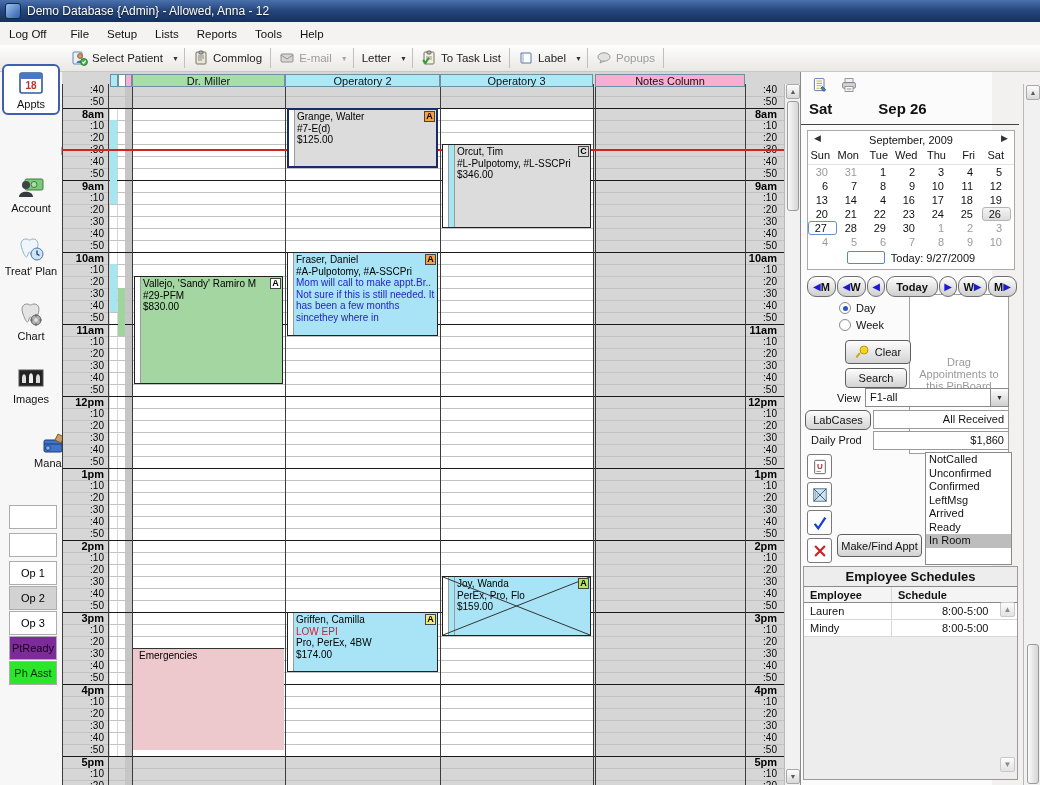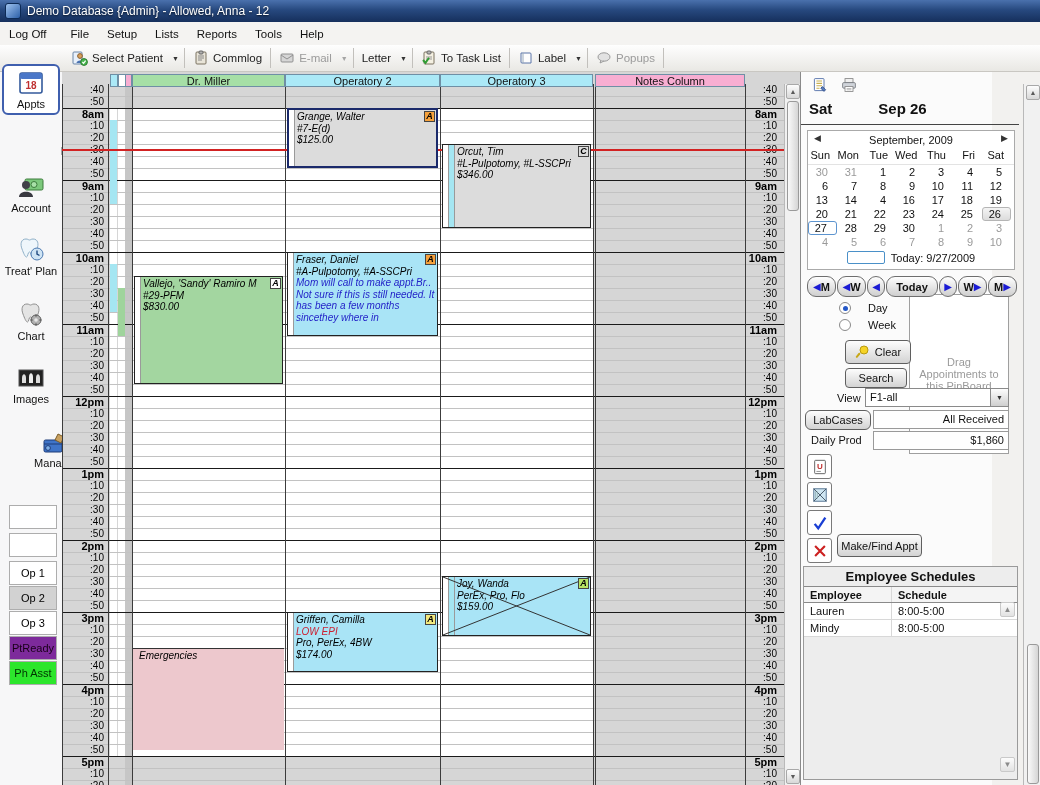--- a/index.html
+++ b/index.html
@@ -35,21 +35,21 @@
   .op-cell{position:absolute;left:9px;width:48px;height:23px;background:#fff;border:1px solid #adadad;
     font-size:11px;display:flex;align-items:center;justify-content:center;color:#111;box-sizing:border-box;}
   
   #schedule{position:absolute;left:62px;top:72px;width:738px;height:713px;background:#d6d6d6;overflow:hidden;}
   .colhead{position:absolute;top:2px;height:13px;border:1px solid #6f8fa5;font-size:11px;
     display:flex;align-items:center;justify-content:center;z-index:8;box-sizing:border-box;color:#111;}
   .tlabel{position:absolute;font-size:10px;color:#000;text-align:right;z-index:3;line-height:12px;}
   .tlabel.hour{font-weight:bold;font-size:11px;}
   .gline{position:absolute;height:1px;z-index:1;}
   .vline{position:absolute;width:1px;z-index:4;background:#3c3c3c;}
-  .apt{position:absolute;z-index:10;box-sizing:border-box;border:1px solid #222;overflow:hidden;font-size:10px;line-height:11.5px;color:#000;font-style:italic;}
+  .apt{position:absolute;z-index:10;box-sizing:border-box;border:1px solid #222;overflow:hidden;font-size:10px;line-height:11.5px;color:#000;}
   .apt .bars{position:absolute;left:0;top:0;bottom:0;display:flex;}
   .apt .bar{height:100%;border-right:1px solid #9a9a9a;box-sizing:border-box;}
   .apt .content{position:relative;padding:1px 2px 1px 2px;}
   .apt .line1{padding-right:13px;}
   .apt .alert{color:#cc2233;}
   .apt .note{color:#2323c8;}
   .badge{position:absolute;top:1px;right:1px;width:11px;height:11px;border:1px solid #444;
     font-size:9px;font-weight:bold;display:flex;align-items:center;justify-content:center;z-index:3;box-sizing:border-box;}
   .crossx{position:absolute;left:0;top:0;width:100%;height:100%;z-index:2;}
   
@@ -74,21 +74,21 @@
   .cal-week{display:flex;height:14px;}
   .cal-cell{width:29px;text-align:right;padding-right:9px;box-sizing:border-box;font-size:11px;line-height:14px;border-radius:3px;}
   .cal-cell.dim{color:#9a9a9a;}
   .cal-cell.sel{background:linear-gradient(#f4f4f4,#dcdcdc);border:1px solid #b5b5b5;line-height:12px;}
   .cal-cell.today{border:1px solid #5d94cf;line-height:12px;}
   #cal-todayrow{display:flex;align-items:center;gap:6px;margin-top:2px;justify-content:center;}
   #cal-todaybox{width:36px;height:11px;border:1px solid #4a90c8;border-radius:2px;}
   .navbtn{position:absolute;top:204px;height:21px;background:linear-gradient(#fefefe,#cfcfcf);
     border:1px solid #6e6e6e;border-radius:9px;font-size:11px;font-weight:bold;display:flex;align-items:center;justify-content:center;box-sizing:border-box;color:#111;}
   .navbtn .arr{color:#1b1bd4;font-size:10px;}
-  .radio-row{position:absolute;display:flex;align-items:center;gap:17px;}
+  .radio-row{position:absolute;display:flex;align-items:center;gap:5px;}
   .radio{width:12px;height:12px;border-radius:50%;border:1px solid #8a8a8a;background:#fff;box-sizing:border-box;position:relative;}
   .radio.on::after{content:"";position:absolute;left:2.5px;top:2.5px;width:5px;height:5px;border-radius:50%;background:#2458c8;}
   #pinboard{position:absolute;left:108px;top:222px;width:100px;height:160px;background:#fff;border:1px solid #9f9f9f;
     color:#9a9a9a;display:flex;align-items:center;justify-content:center;text-align:center;padding:4px;box-sizing:border-box;}
   .vbtn{background:linear-gradient(#fdfdfd,#d3d3d3);border:1px solid #5f5f5f;border-radius:4px;
     display:flex;align-items:center;justify-content:center;font-size:11px;box-sizing:border-box;color:#111;}
   #btn-clear{position:absolute;left:44px;top:268px;width:66px;height:24px;gap:4px;}
   #btn-search{position:absolute;left:44px;top:296px;width:62px;height:20px;}
   #view-label{position:absolute;left:36px;top:320px;}
   #view-combo{position:absolute;left:64px;top:316px;width:144px;height:19px;border:1px solid #8a8a8a;background:#fff;display:flex;box-sizing:border-box;}
@@ -105,21 +105,21 @@
     display:flex;align-items:center;justify-content:center;box-sizing:border-box;}
   #status-list{position:absolute;left:124px;top:380px;width:87px;height:113px;background:#fff;border:1px solid #8a8a8a;
     box-sizing:border-box;overflow:hidden;}
   .status-item{font-size:11px;line-height:13.5px;padding-left:3px;white-space:nowrap;}
   .status-item.sel{background:#bdbdbd;}
   #btn-makefind{position:absolute;left:36px;top:462px;width:85px;height:23px;border-radius:4px;}
   #emp-panel{position:absolute;left:2px;top:494px;width:215px;height:214px;background:#ededed;border:1px solid #9a9a9a;box-sizing:border-box;}
   #emp-title{text-align:center;font-weight:bold;font-size:13px;padding-top:2px;border-bottom:1px solid #8a8a8a;padding-bottom:2px;}
   #emp-header{display:flex;font-weight:bold;border-bottom:1px solid #8a8a8a;height:15px;align-items:center;background:#f4f4f4;}
   #emp-header div{padding-left:6px;box-sizing:border-box;}
-  .emp-row{display:flex;height:16px;align-items:center;background:#fff;border-bottom:1px solid #d8d8d8;}
+  .emp-row{display:flex;height:16px;align-items:center;background:#fff;border-bottom:1px solid #d8d8d8;gap:44px;}
   .emp-row div{padding-left:6px;box-sizing:border-box;white-space:nowrap;}
   .emp-c1{width:88px;border-right:1px solid #d8d8d8;height:100%;display:flex;align-items:center;}
   .listscroll{position:absolute;right:2px;width:15px;height:15px;background:linear-gradient(#fcfcfc,#e2e2e2);
     border:1px solid #c9c9c9;border-radius:2px;color:#8a8a8a;font-size:8px;display:flex;align-items:center;justify-content:center;box-sizing:border-box;}
 </style>
 </head>
 <body>
 
 <div id="app">
   <div id="titlebar">
@@ -674,20 +674,29 @@
     </div>
 
     <div class="vbtn" id="btn-labcases">
       <span>LabCases</span>
     </div>
     <div id="labcases-field">All Received</div>
     <div id="dailyprod-label">Daily Prod</div>
     <div id="dailyprod-field">$1,860</div>
 
     <div id="stackbtns"></div>
+    <div id="status-list">
+        <div class="status-item">NotCalled</div>
+        <div class="status-item">Unconfirmed</div>
+        <div class="status-item">Confirmed</div>
+        <div class="status-item">LeftMsg</div>
+        <div class="status-item">Arrived</div>
+        <div class="status-item">Ready</div>
+        <div class="status-item sel">In Room</div>
+      </div>
     <div class="vbtn" id="btn-makefind">
       <span>Make/Find Appt</span>
     </div>
 
     <div id="emp-panel">
       <div id="emp-title">Employee Schedules</div>
       <div id="emp-header">
         <div class="emp-c1">Employee</div>
         <div>Schedule</div>
       </div>

